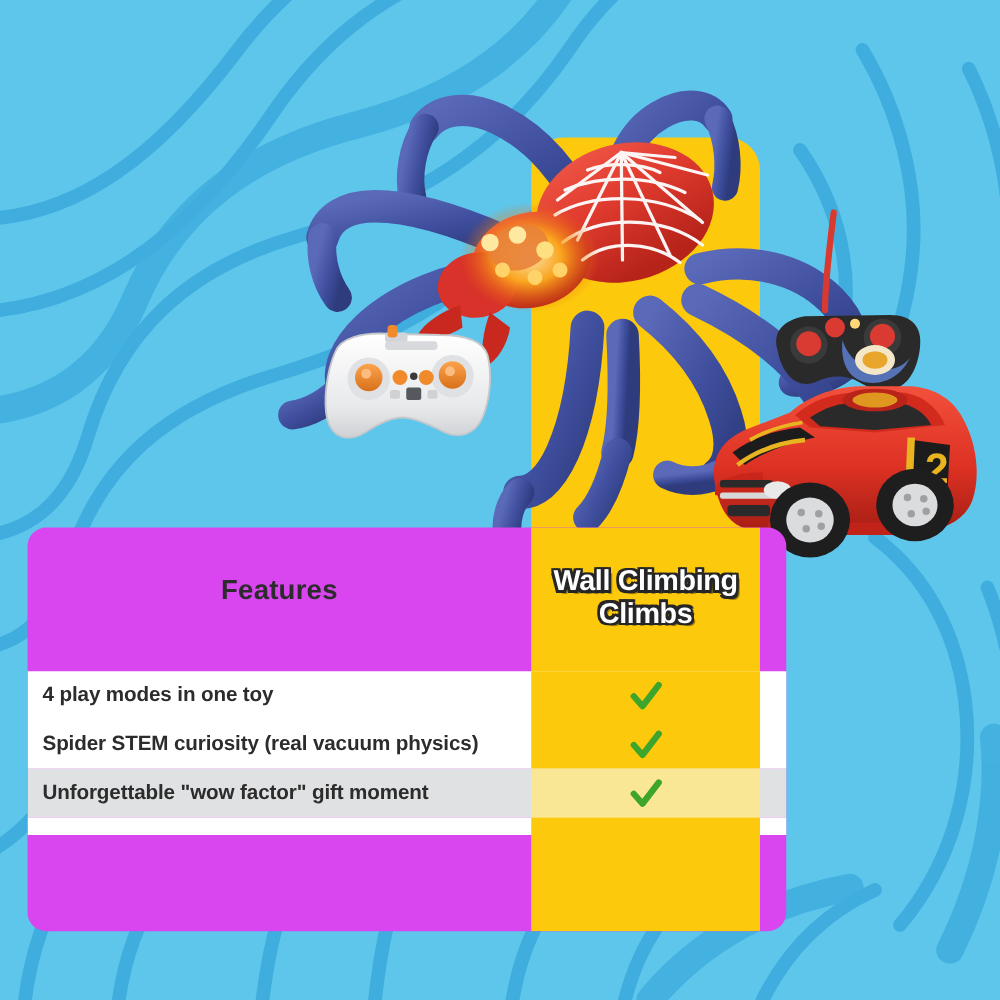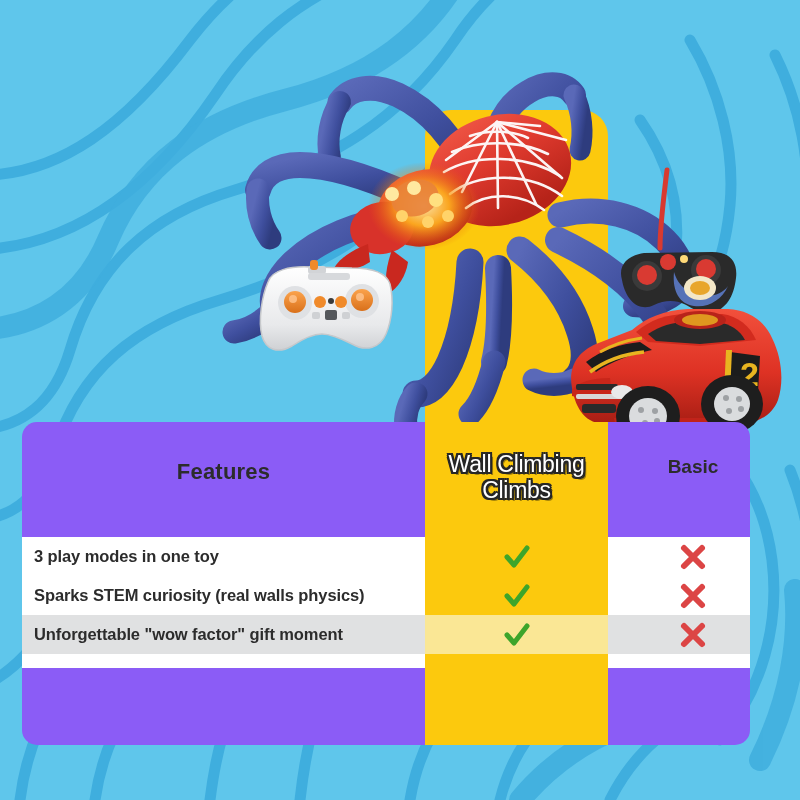--- a/index.html
+++ b/index.html
@@ -19,37 +19,37 @@
   .yellow-panel{
     position:absolute;left:425px;top:110px;width:183px;height:632px;
     background:#FCC90D;border-radius:26px;
   }
 
   
   .art{position:absolute;inset:0;pointer-events:none;}
 
   
   .card{
-    position:absolute;left:22px;top:422px;width:728px;height:323px;
-    background:#8b5cf6;border-radius:15px;overflow:hidden;
+    position:absolute;left:22px;top:422px;width:607px;height:323px;
+    background:#d946ef;border-radius:15px;overflow:hidden;
   }
   .col-yellow{
     position:absolute;left:403px;top:0;width:183px;height:323px;
     background:#FCC90D;
   }
 
   .thead{position:absolute;left:0;top:0;width:756px;height:115px;}
   .th{position:absolute;text-align:center;line-height:1.12;}
   .th-features{
     left:0;top:38px;width:403px;
     font-size:22px;font-weight:bold;color:#2C2C2C;letter-spacing:.2px;
   }
   .th-spider{
     left:403px;top:30px;width:183px;
-    font-size:23px;font-weight:normal;color:#FFFFFF;
+    font-size:23px;font-weight:bold;color:#FFFFFF;
     letter-spacing:-.3px;
     text-shadow:
       2px 2px 0 #262626, 2px -2px 0 #262626, -2px 2px 0 #262626, -2px -2px 0 #262626,
       2px 0 0 #262626, -2px 0 0 #262626, 0 2px 0 #262626, 0 -2px 0 #262626,
       3px 3px 0 rgba(0,0,0,.35);
   }
   .th-basic{
     left:586px;top:34px;width:170px;
     font-size:19px;font-weight:bold;color:#2C2C2C;
   }
@@ -321,36 +321,36 @@
       </div>
       <div class="th th-basic">
         <div>Basic</div>
       </div>
     </div>
 
     <div class="rows" id="rows-container">
         <div class="row even">
           <div class="band"></div>
           <div class="cell-yellow"></div>
-          <div class="feat">3 play modes in one toy</div>
+          <div class="feat">4 play modes in one toy</div>
           <div class="mark mark-yes">
             <svg width="30" height="30" viewBox="0 0 30 30">
               <path d="M5,15 L12,23 L25,6" fill="none" stroke="#3DA52B" stroke-width="5" stroke-linecap="round" stroke-linejoin="round"></path>
             </svg>
           </div>
           <div class="mark mark-no">
             <svg width="28" height="28" viewBox="0 0 28 28">
               <path d="M5,5 L23,23 M23,5 L5,23" fill="none" stroke="#DC4545" stroke-width="6" stroke-linecap="round"></path>
             </svg>
           </div>
         </div>
         <div class="row even">
           <div class="band"></div>
           <div class="cell-yellow"></div>
-          <div class="feat">Sparks STEM curiosity (real walls physics)</div>
+          <div class="feat">Spider STEM curiosity (real vacuum physics)</div>
           <div class="mark mark-yes">
             <svg width="30" height="30" viewBox="0 0 30 30">
               <path d="M5,15 L12,23 L25,6" fill="none" stroke="#3DA52B" stroke-width="5" stroke-linecap="round" stroke-linejoin="round"></path>
             </svg>
           </div>
           <div class="mark mark-no">
             <svg width="28" height="28" viewBox="0 0 28 28">
               <path d="M5,5 L23,23 M23,5 L5,23" fill="none" stroke="#DC4545" stroke-width="6" stroke-linecap="round"></path>
             </svg>
           </div>

